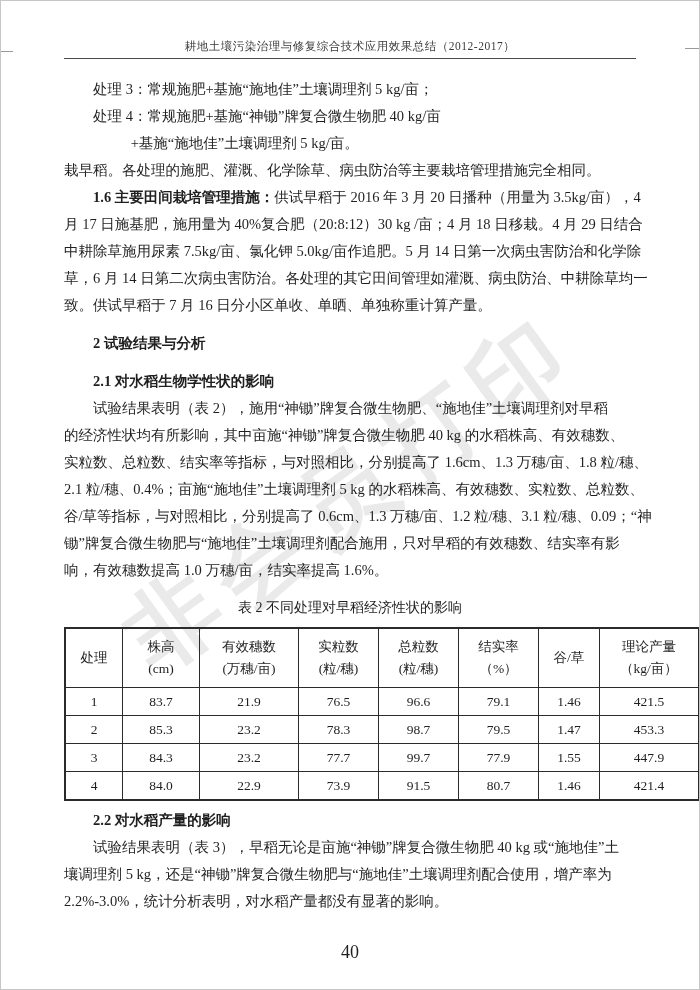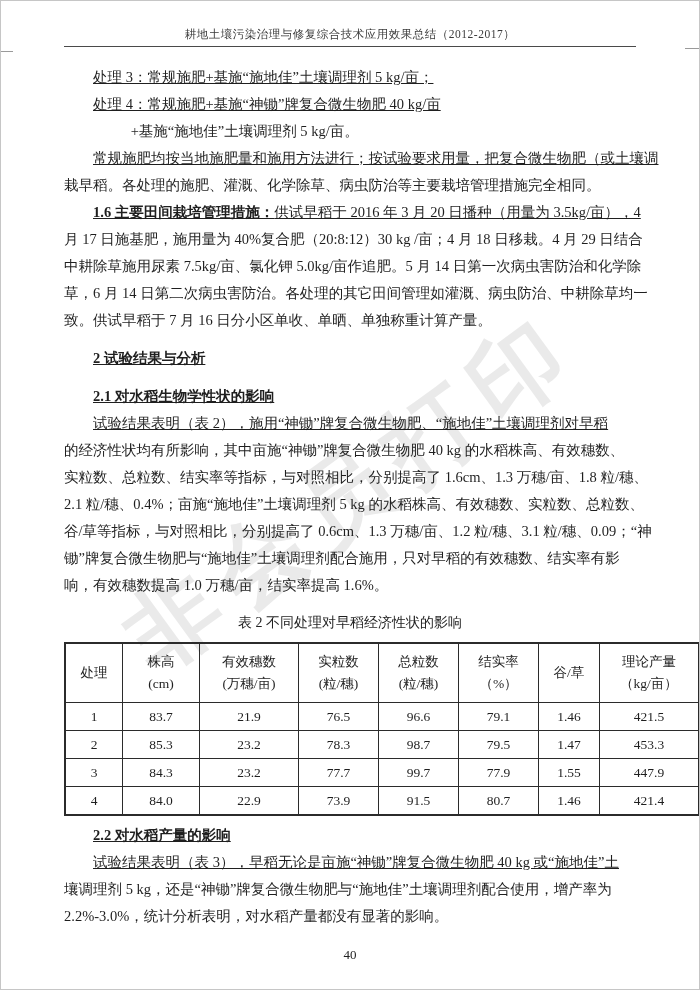--- a/index.html
+++ b/index.html
@@ -8,21 +8,21 @@
     width:700px;height:990px;
     background:#ffffff;
     box-sizing:border-box;
     border:1px solid #c6c6c6;
     font-family:"Liberation Serif","DejaVu Serif",serif;
     color:#1f1f1f;
     overflow:hidden;
   }
   
   .header-title{
-    padding-top:26px;
+    padding-top:38px;
     text-align:center;
     font-size:11.5px;
     letter-spacing:0.5px;
     color:#3a3a3a;
   }
   .header-rule{
     margin:4px 63px 0 63px;
     border-bottom:1.5px solid #4a4a4a;
   }
   .corner-dash{position:absolute;border-top:1.5px solid #9a9a9a;}
@@ -46,21 +46,21 @@
   }
   
   .content{
     position:relative;
     z-index:1;
     margin:17px 63px 0 63px;
     font-size:14.5px;
     line-height:27px;
   }
   .line{white-space:nowrap;}
-  .ind1{text-indent:2em;text-decoration:underline;}
+  .ind1{text-indent:2em;}
   .ind2{text-indent:4.6em;}
   .bold{font-weight:bold;margin-top:11px;}
   
   .table-block{margin-top:10px;}
   .table-caption{
     text-align:center;
     font-size:14px;
     margin-bottom:6px;
   }
   table.t2{
@@ -81,21 +81,21 @@
   table.t2 thead th{padding:7px 2px;line-height:22px;}
   table.t2 tbody td{height:27px;}
   .cw0{width:52px;} .cw1{width:72px;} .cw2{width:94px;} .cw3{width:75px;}
   .cw4{width:75px;} .cw5{width:75px;} .cw6{width:56px;} .cw7{width:94px;}
   
   .footer{
     position:absolute;
     bottom:26px;left:0;
     width:100%;
     text-align:center;
-    font-size:13px;
+    font-size:18px;
     z-index:1;
   }
 </style>
 </head>
 <body>
 
 <div class="page">
 
   <div class="corner-dash left"></div>
   <div class="corner-dash right"></div>
@@ -105,21 +105,20 @@
   <div>
     <div class="header-title">耕地土壤污染治理与修复综合技术应用效果总结（2012-2017）</div>
     <div class="header-rule"></div>
   </div>
 
   <div class="content">
 
     <div class="line ind1">处理 3：常规施肥+基施“施地佳”土壤调理剂 5 kg/亩；</div>
     <div class="line ind1">处理 4：常规施肥+基施“神锄”牌复合微生物肥 40 kg/亩</div>
     <div class="line ind2">+基施“施地佳”土壤调理剂 5 kg/亩。</div>
-    <div class="line ind1">常规施肥均按当地施肥量和施用方法进行；按试验要求用量，把复合微生物肥（或土壤调</div>
     <div class="line">栽早稻。各处理的施肥、灌溉、化学除草、病虫防治等主要栽培管理措施完全相同。</div>
 
     <div class="line ind1"><span class="bold">1.6 主要田间栽培管理措施：</span><span>供试早稻于 2016 年 3 月 20 日播种（用量为 3.5kg/亩），4</span></div>
     <div class="line">月 17 日施基肥，施用量为 40%复合肥（20:8:12）30 kg /亩；4 月 18 日移栽。4 月 29 日结合</div>
     <div class="line">中耕除草施用尿素 7.5kg/亩、氯化钾 5.0kg/亩作追肥。5 月 14 日第一次病虫害防治和化学除</div>
     <div class="line">草，6 月 14 日第二次病虫害防治。各处理的其它田间管理如灌溉、病虫防治、中耕除草均一</div>
     <div class="line">致。供试早稻于 7 月 16 日分小区单收、单晒、单独称重计算产量。</div>
 
     <div class="line ind1 bold">2 试验结果与分析</div>
     <div class="line ind1 bold">2.1 对水稻生物学性状的影响</div>

